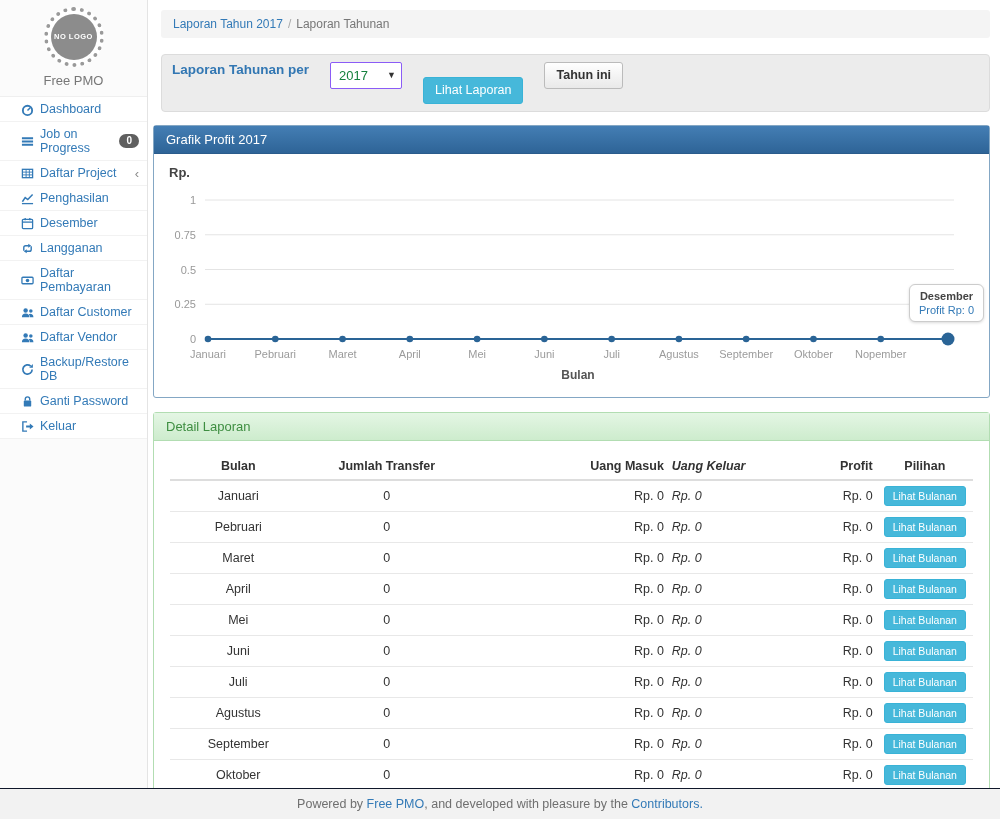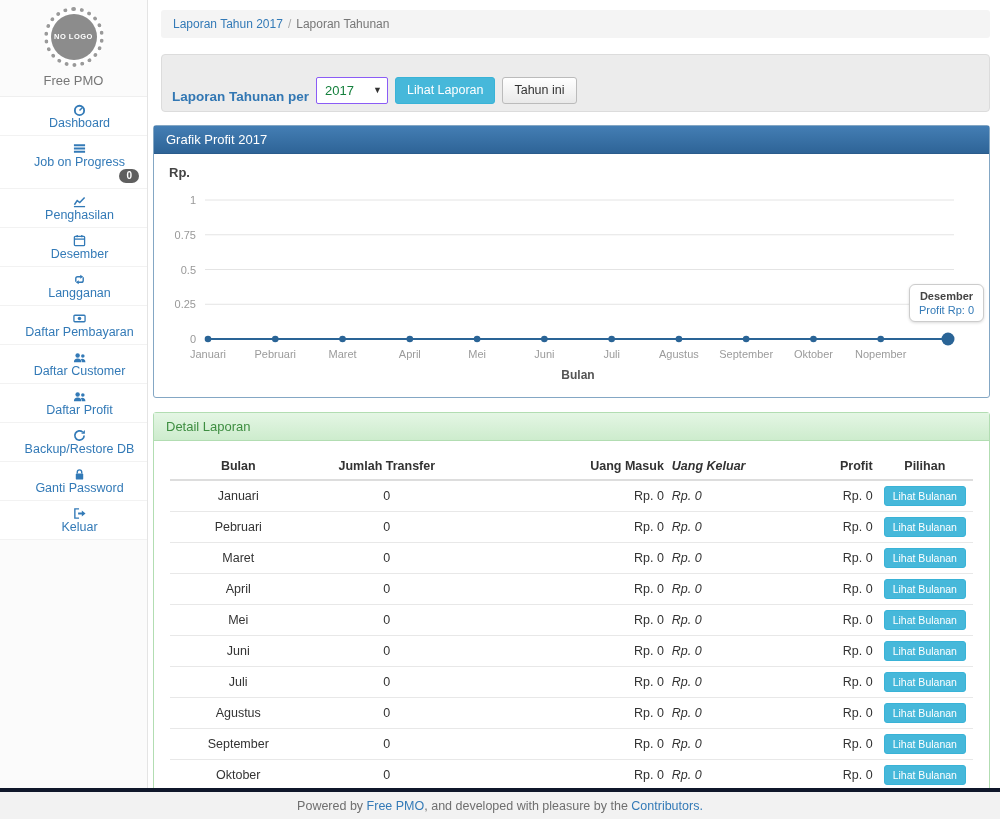--- a/index.html
+++ b/index.html
@@ -6,40 +6,40 @@
   html,body { width:1000px; height:819px; overflow:hidden; }
   body { font-family:"Liberation Sans", sans-serif; background:#ffffff; position:relative; font-size:13px; color:#333; }
 
   
   .sidebar { position:absolute; left:0; top:0; width:148px; height:819px; background:#fbfbfb; border-right:1px solid #e4e4e4; }
   .logo-wrap { display:flex; justify-content:center; padding-top:7px; }
   .logo-ring { width:60px; height:60px; border:4px dotted #9a9a9a; border-radius:50%; display:flex; align-items:center; justify-content:center; background:#fff; }
   .logo-circle { width:46px; height:46px; border-radius:50%; background:#8c8c8c; color:#fff; display:flex; align-items:center; justify-content:center; text-align:center; font-size:7.5px; font-weight:bold; line-height:1.3; letter-spacing:.5px; }
   .app-name { text-align:center; color:#777; font-size:13px; margin:6px 0 8px; }
   .nav { background:#fff; border-top:1px solid #efefef; }
-  .nav-item { display:flex; align-items:center; gap:0; padding:5px 8px 5px 20px; border-bottom:1px solid #f2f2f2; color:#337ab7; font-size:12.5px; text-decoration:none; cursor:pointer; position:relative;flex-direction:column; }
+  .nav-item { display:flex; align-items:center; gap:6px; padding:5px 8px 5px 20px; border-bottom:1px solid #f2f2f2; color:#337ab7; font-size:12.5px; text-decoration:none; cursor:pointer; position:relative; }
   .nav-icon { width:14px; height:13px; display:inline-flex; align-items:center; justify-content:center; color:#337ab7; flex:0 0 14px; }
   .nav-icon svg { display:block; }
   .nav-badge { margin-left:auto; background:#5f5f5f; color:#fff; font-size:10px; font-weight:bold; border-radius:9px; padding:2px 7px; line-height:1; }
   .nav-chevron { margin-left:auto; color:#8a8a8a; font-size:13px; line-height:1; }
 
   
   .main { position:absolute; left:148px; top:0; right:0; padding:10px 10px 0 5px; }
   .breadcrumb { background:#f4f4f4; border-radius:3px; padding:7px 12px; font-size:12px; color:#777; margin:0 0 16px 8px; }
   .breadcrumb a { color:#337ab7; text-decoration:none; }
   .breadcrumb .sep { margin:0 5px; color:#aaa; }
 
-  .filter-bar { background:#ececec; border:1px solid #dcdcdc; border-radius:4px; padding:7px 10px; display:flex; align-items:flex-end; gap:7px; margin:0 0 13px 8px; }
+  .filter-bar { background:#ececec; border:1px solid #dcdcdc; border-radius:4px; padding:7px 10px; display:flex; align-items:flex-start; gap:21px; margin:0 0 13px 8px; }
   .filter-label { color:#3277b3; font-weight:bold; font-size:13.5px; }
   .select-wrap { position:relative; display:inline-block; }
   .year-select { appearance:none; -webkit-appearance:none; width:72px; height:27px; border:1px solid #8b5cf6; border-radius:2px; background:#fff; font-size:13px; padding:0 18px 0 8px; font-family:"Liberation Sans",sans-serif; color:#15803d; }
   .select-caret { position:absolute; right:6px; top:8px; font-size:9px; color:#333; pointer-events:none; }
   .btn { border-radius:3px; font-size:12.5px; padding:5px 11px; cursor:pointer; font-family:"Liberation Sans",sans-serif; line-height:1.2; }
   .btn-info { background:#46b8da; border:1px solid #39b3d7; color:#fff;margin-top:15px; }
-  .btn-default { background:linear-gradient(#ffffff,#e9e9e9); border:1px solid #bbb; color:#333; }
+  .btn-default { background:linear-gradient(#ffffff,#e9e9e9); border:1px solid #bbb; color:#333;font-weight:bold; }
 
   
   .panel { border-radius:3px; margin-bottom:14px; background:#fff; }
   .panel-primary { border:1px solid #84a7c4; }
   .panel-primary .panel-heading { background:linear-gradient(#447eb4,#2e6497); color:#fff; font-size:13px; padding:6px 12px; border-bottom:1px solid #2a5c8c; }
   .chart-body { padding:8px 8px 6px; position:relative; }
   .rp-label { font-weight:bold; color:#444; font-size:13px; margin:3px 0 0 7px; }
   .chart-wrap { position:relative; }
   svg text { font-family:"Liberation Sans",sans-serif; }
   .chart-tooltip { position:absolute; left:747px; top:104px; background:#fff; border:1px solid #ccc; border-radius:6px; padding:5px 9px; text-align:center; box-shadow:0 1px 3px rgba(0,0,0,.15); }
@@ -55,21 +55,21 @@
   table.report td { padding:5px 4px; border-bottom:1px solid #e8e8e8; color:#333; }
   table.report .col0 { width:17%; text-align:center; }
   table.report .col1 { width:20%; text-align:center; }
   table.report .col2 { width:25%; text-align:right; }
   table.report .col3 { width:17%; text-align:left;font-style:italic; }
   table.report .col4 { width:9%;  text-align:right; }
   table.report .col5 { width:12%; text-align:center; }
   .btn-xs-info { background:#46b8da; border:1px solid #39b3d7; color:#fff; font-size:10.5px; border-radius:3px; padding:3px 8px; cursor:pointer; font-family:"Liberation Sans",sans-serif; }
 
   
-  .footer { position:absolute; left:0; bottom:0; width:1000px; height:31px; background:#f2f2f2; border-top:4px solid #0f172a; display:flex; align-items:center; justify-content:center; font-size:12.5px; color:#6f6f6f; }
+  .footer { position:absolute; left:0; bottom:0; width:1000px; height:31px; background:#f2f2f2; border-top:1px solid #0f172a; display:flex; align-items:center; justify-content:center; font-size:12.5px; color:#6f6f6f; }
   .footer a { color:#337ab7; text-decoration:none; }
 </style>
 </head>
 <body>
 
 <div class="sidebar">
   <div class="logo-wrap">
     <div class="logo-ring">
       <div class="logo-circle">NO LOGO</div>
     </div>
@@ -91,20 +91,30 @@
           <svg width="13" height="13" viewBox="0 0 14 14" fill="currentColor">
             <path d="M1 2.5h12v2.2H1zM1 6h12v2.2H1zM1 9.5h12v2.2H1z"></path>
           </svg>
         </span>
       <span>Job on Progress</span>
       <span class="nav-badge">0</span>
     </a>
     <a class="nav-item">
       <span class="nav-icon">
           <svg width="13" height="13" viewBox="0 0 14 14">
+            <rect x="1.5" y="2.5" width="11" height="9" fill="none" stroke="currentColor" stroke-width="1.4"></rect>
+            <path d="M1.5 5.5h11M1.5 8.5h11M5.5 2.5v9M9 2.5v9" stroke="currentColor" stroke-width="1" fill="none"></path>
+          </svg>
+        </span>
+      <span>Daftar Project</span>
+      <span class="nav-chevron">‹</span>
+    </a>
+    <a class="nav-item">
+      <span class="nav-icon">
+          <svg width="13" height="13" viewBox="0 0 14 14">
             <path d="M1 12.5h12" stroke="currentColor" stroke-width="1.4"></path>
             <path d="M1.5 10.5l3-4.5 2.8 2.2L12.5 2.8" fill="none" stroke="currentColor" stroke-width="1.6"></path>
           </svg>
         </span>
       <span>Penghasilan</span>
     </a>
     <a class="nav-item">
       <span class="nav-icon">
           <svg width="13" height="13" viewBox="0 0 14 14">
             <rect x="1.5" y="2.5" width="11" height="10" rx="1" fill="none" stroke="currentColor" stroke-width="1.4"></rect>
@@ -147,21 +157,21 @@
     </a>
     <a class="nav-item">
       <span class="nav-icon">
           <svg width="13" height="13" viewBox="0 0 14 14" fill="currentColor">
             <circle cx="5" cy="4.8" r="2.4"></circle>
             <path d="M1 12a4 4 0 0 1 8 0z"></path>
             <circle cx="10.6" cy="5.4" r="1.9"></circle>
             <path d="M9.6 12a5 5 0 0 0-1.2-3.2 3.4 3.4 0 0 1 5 3.2z"></path>
           </svg>
         </span>
-      <span>Daftar Profit</span>
+      <span>Daftar Vendor</span>
     </a>
     <a class="nav-item">
       <span class="nav-icon">
           <svg width="13" height="13" viewBox="0 0 14 14">
             <path d="M12 7a5 5 0 1 1-1.6-3.7" fill="none" stroke="currentColor" stroke-width="1.8"></path>
             <path d="M12.8 1.2v4H8.8z" fill="currentColor"></path>
           </svg>
         </span>
       <span>Backup/Restore DB</span>
     </a>

